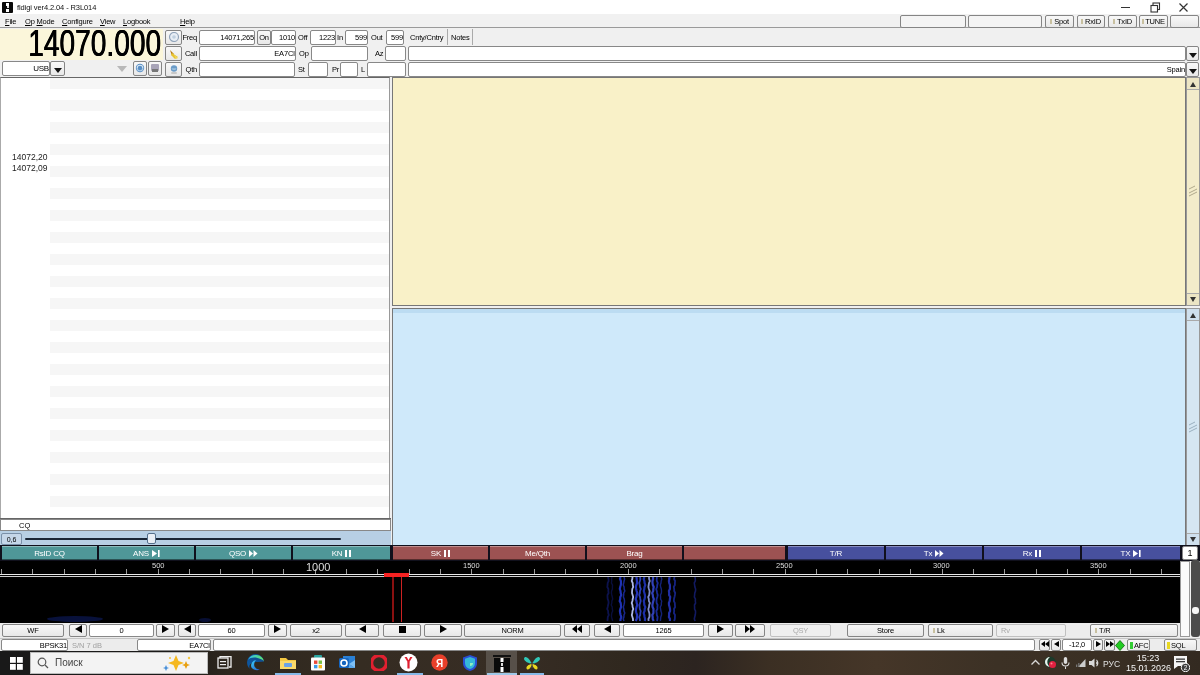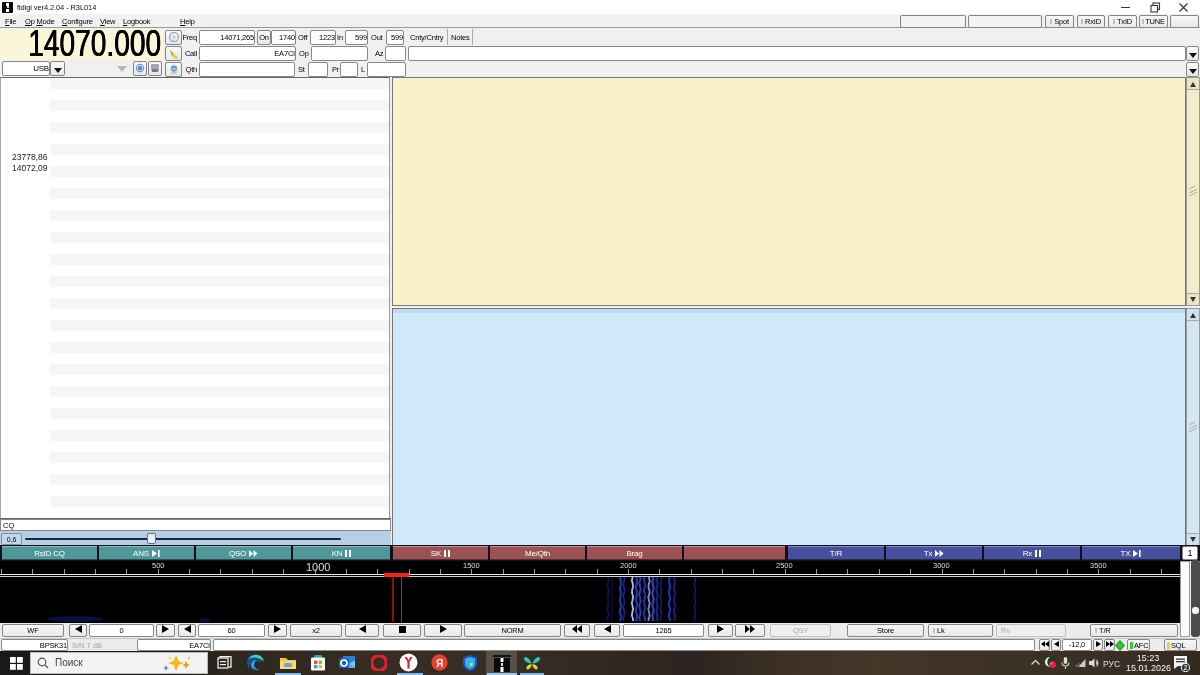--- a/index.html
+++ b/index.html
@@ -79,21 +79,21 @@
       </svg></div>
 <div class="btn" style="left:165px;top:62px;width:17px;height:15px;"><svg width="10" height="11" style="margin-top:1px;">
         <circle cx="5" cy="4.5" r="3.2" fill="#6b9cc8"></circle>
         <path d="M2.5 4.5 a2.6 1.8 0 0 0 5 0" fill="#b5d4ea"></path>
         <rect x="2" y="8" width="6" height="2" rx="1" fill="#c8c8c8"></rect>
       </svg></div>
 
 <div class="lbl" style="left:182px;top:33px;width:15px;text-align:right;">Freq</div>
 <div class="inp" style="left:199px;top:30px;width:56px;height:15px;line-height:13px;">14071,265</div>
 <div class="btn" style="left:257px;top:30px;width:14px;height:15px;line-height:14px;">On</div>
-<div class="inp" style="left:271px;top:30px;width:25px;height:15px;line-height:13px;">1740</div>
+<div class="inp" style="left:271px;top:30px;width:25px;height:15px;line-height:13px;">1010</div>
 <div class="lbl" style="left:298px;top:33px;">Off</div>
 <div class="inp" style="left:310px;top:30px;width:26px;height:15px;line-height:13px;">1223</div>
 <div class="lbl" style="left:337px;top:33px;">In</div>
 <div class="inp" style="left:345px;top:30px;width:23px;height:15px;line-height:13px;">599</div>
 <div class="lbl" style="left:371px;top:33px;">Out</div>
 <div class="inp" style="left:386px;top:30px;width:18px;height:15px;line-height:13px;">599</div>
 <div class="lbl" style="left:410px;top:33px;">Cnty/Cntry</div>
 <div class="abs" style="left:447px;top:29px;width:1px;height:16px;background:#aaa;"></div>
 <div class="lbl" style="left:451px;top:33px;">Notes</div>
 <div class="abs" style="left:472px;top:29px;width:1px;height:16px;background:#aaa;"></div>
@@ -110,27 +110,28 @@
     </div>
 
 <div class="lbl" style="left:180px;top:65px;width:17px;text-align:right;">Qth</div>
 <div class="inp" style="left:199px;top:62px;width:96px;height:15px;"></div>
 <div class="lbl" style="left:298px;top:65px;">St</div>
 <div class="inp" style="left:308px;top:62px;width:20px;height:15px;"></div>
 <div class="lbl" style="left:332px;top:65px;">Pr</div>
 <div class="inp" style="left:340px;top:62px;width:18px;height:15px;"></div>
 <div class="lbl" style="left:361px;top:65px;">L</div>
 <div class="inp" style="left:367px;top:62px;width:39px;height:15px;"></div>
+<div class="inp" style="left:408px;top:62px;width:778px;height:15px;line-height:13px;">Spain</div>
 <div class="btn" style="left:1186px;top:62px;width:13px;height:15px;">
       <span class="abs" style="left:2px;top:6px;width:0;height:0;border-left:4px solid transparent;border-right:4px solid transparent;border-top:5px solid #111;"></span>
     </div>
 
 <div class="abs" style="left:0;top:77px;width:390px;height:442px;background:#fff;border-top:1px solid #666;border-right:1px solid #999;border-left:1px solid #aaa;"></div>
 <div class="abs" style="left:50px;top:78px;width:339px;height:440px;background:repeating-linear-gradient(180deg,#f6f6f6 0 11px,#ffffff 11px 22px);"></div>
-<div class="abs" style="left:12px;top:151.5px;font-size:8.5px;color:#222;">23778,86</div>
+<div class="abs" style="left:12px;top:151.5px;font-size:8.5px;color:#222;">14072,20</div>
 <div class="abs" style="left:12px;top:162.5px;font-size:8.5px;color:#222;">14072,09</div>
 <div class="abs" style="left:0;top:518px;width:391px;height:1px;background:#666;"></div>
 
 <div class="abs" style="left:392px;top:77px;width:794px;height:229px;background:#f9f1c8;border:1px solid #777;"></div>
 
 <div class="abs" style="left:1186px;top:77px;width:14px;height:229px;background:#f3ecca;border:1px solid #999;"></div>
 <div class="abs" style="left:1187px;top:78px;width:12px;height:12px;background:#ece5c4;border-bottom:1px solid #aaa;"></div>
 <div class="abs" style="left:1190px;top:82px;width:0;height:0;border-left:3.5px solid transparent;border-right:3.5px solid transparent;border-bottom:5px solid #333;"></div>
 <div class="abs" style="left:1187px;top:293px;width:12px;height:12px;background:#ece5c4;border-top:1px solid #aaa;"></div>
 <div class="abs" style="left:1190px;top:297px;width:0;height:0;border-left:3.5px solid transparent;border-right:3.5px solid transparent;border-top:5px solid #333;"></div>
@@ -143,21 +144,21 @@
 
 <div class="abs" style="left:1186px;top:308px;width:14px;height:238px;background:#d5e6f2;border:1px solid #999;"></div>
 <div class="abs" style="left:1187px;top:309px;width:12px;height:12px;background:#cfe0ee;border-bottom:1px solid #aaa;"></div>
 <div class="abs" style="left:1190px;top:313px;width:0;height:0;border-left:3.5px solid transparent;border-right:3.5px solid transparent;border-bottom:5px solid #333;"></div>
 <div class="abs" style="left:1187px;top:533px;width:12px;height:12px;background:#cfe0ee;border-top:1px solid #aaa;"></div>
 <div class="abs" style="left:1190px;top:537px;width:0;height:0;border-left:3.5px solid transparent;border-right:3.5px solid transparent;border-top:5px solid #333;"></div>
 <svg class="abs" style="left:1188px;top:421px;" width="10" height="12">
       <path d="M1 4 L7 1 M1 8 L9 4 M1 11 L9 7" stroke="#9ab0c0" stroke-width="1"></path>
     </svg>
 
-<div class="abs" style="left:0;top:519px;width:391px;height:12px;background:#fff;border:1px solid #888;font-size:7.5px;line-height:11px;padding-left:2px;color:#000;">CQ</div>
+<div class="abs" style="left:0;top:519px;width:391px;height:12px;background:#fff;border:1px solid #888;font-size:7.5px;line-height:11px;padding-left:18px;color:#000;">CQ</div>
 
 <div class="abs" style="left:0;top:531px;width:391px;height:15px;background:#b7cfe4;"></div>
 <div class="abs" style="left:1px;top:532.5px;width:21px;height:12px;background:#c5d6e8;border:1px solid #7a90a8;border-radius:2px;font-size:7px;text-align:center;line-height:11px;color:#000;">0,6</div>
 <div class="abs" style="left:25px;top:537.5px;width:316px;height:2.5px;background:#1a2535;border-radius:1px;"></div>
 <div class="abs" style="left:147px;top:533px;width:9px;height:11px;background:#e8eef5;border:1px solid #55708c;border-radius:2px;"></div>
 <div class="abs" style="left:345px;top:551px;width:46px;height:13px;background:#f2f5f8;border:1px solid #8899aa;border-radius:2px;font-size:7.5px;line-height:12px;color:#000;"><svg width="11" height="10" style="vertical-align:-2px;margin-left:1px;">
         <path d="M1 1 L5 5 L3 7 Z" fill="#b97a10"></path>
         <path d="M3 4 L9 8 L6 10 L2 6 Z" fill="#e8c430"></path>
       </svg>Clear</div>
 

